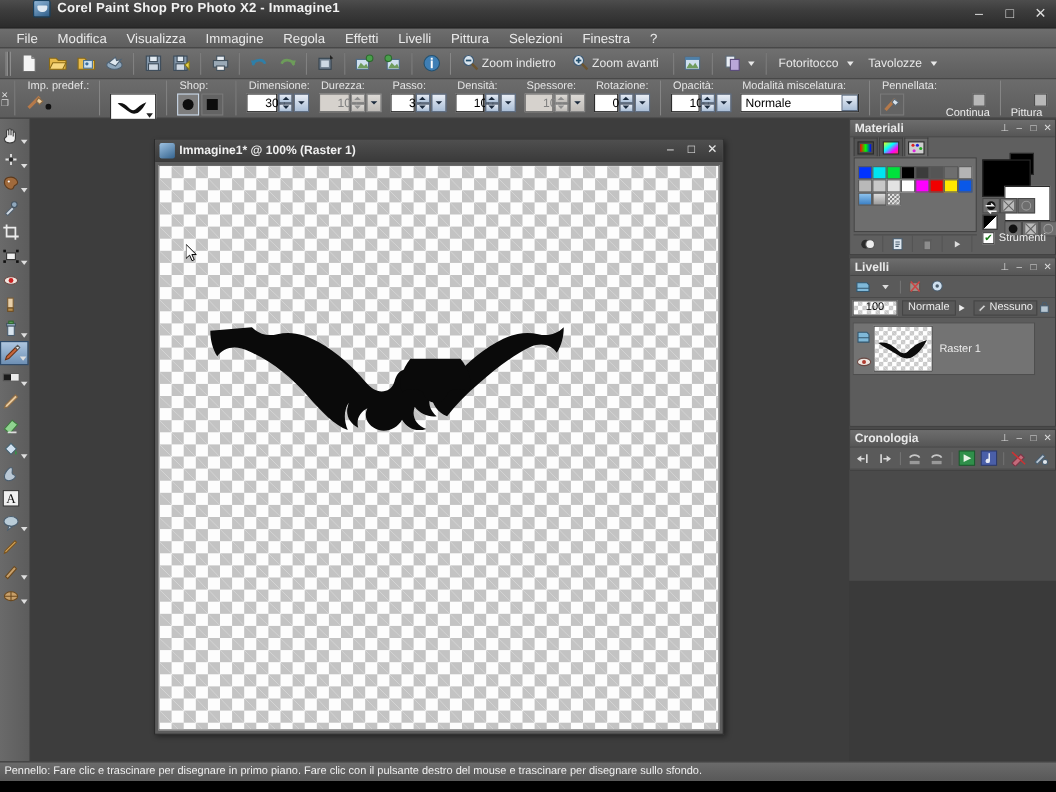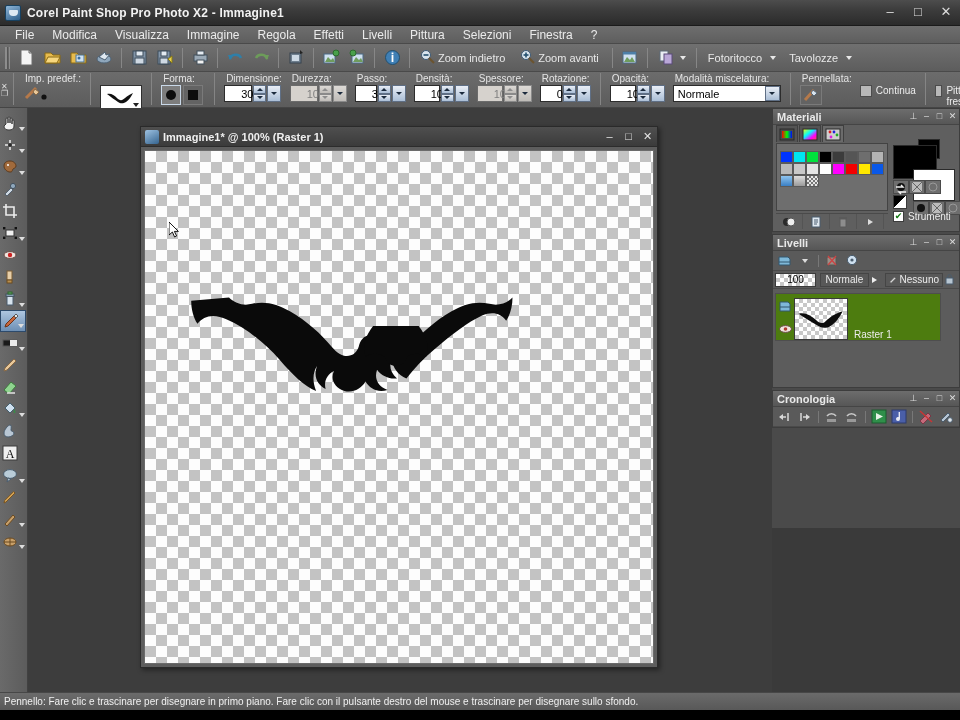--- a/index.html
+++ b/index.html
@@ -11,21 +11,21 @@
     color:#000;
     -webkit-font-smoothing: none;
   }
   #app { position:relative; width:960px; height:720px; background:#3a3a3a; }
 
   
   .titlebar {
     position:absolute; left:0; top:0; width:960px; height:26px;
     background: linear-gradient(180deg,#4d4d4d 0%, #3c3c3c 40%, #2b2b2b 100%);
     border-bottom:1px solid #1b1b1b;
-    display:flex; align-items:center;
+    display:flex; padding-left:25px;
   }
   .titlebar .tb-icon {
     width:16px; height:16px; margin-left:5px; margin-right:6px;
     background:linear-gradient(150deg,#8fb6d8,#2e5d88);
     border:1px solid #17405f; border-radius:2px;
     position:relative;
   }
   .titlebar .tb-icon:after{
     content:""; position:absolute; left:3px; top:4px; width:9px; height:6px;
     background:#dfe9f2; border-radius:1px 1px 4px 4px;
@@ -90,21 +90,21 @@
   .dropbtn{ width:14px;height:17px; margin-left:1px;
     background:linear-gradient(180deg,#e9eef6,#aabed6); border:1px solid #5f6f85;
     display:flex;align-items:center;justify-content:center;}
   .dropbtn.dis{ background:linear-gradient(180deg,#dddad6,#bfbcb8); border-color:#8a8a8a;}
   .combo{ height:17px; background:#fff; border:1px solid #2c2c2c; display:flex; align-items:center;
     padding-left:4px; font-size:11px; color:#000; }
   .combo .cbtn{ margin-left:auto; width:15px;height:15px;
     background:linear-gradient(180deg,#e9eef6,#aabed6); border:1px solid #5f6f85;
     display:flex;align-items:center;justify-content:center;}
   .osep{ width:1px; height:32px; background:#4d4d4d; border-right:1px solid #858585; margin:1px 5px 0 5px;}
-  .chk{ display:flex; align-items:flex-start; }
+  .chk{ display:flex; align-items:flex-end;flex-direction:column; }
   .chkbox{ width:12px;height:12px;background:#b8b8b8;border:1px solid #4c4c4c;margin-right:4px;}
   .chklabel{ color:#ececec; font-size:10px; }
   .shapebtn{ width:20px;height:20px; border:1px solid #7a7a7a; background:#636363;
     display:flex;align-items:center;justify-content:center; margin-right:2px;}
   .shapebtn.sel{ border-color:#c9d8e8; background:#7d7d7d; }
   .presetbox{ width:42px;height:26px; background:#fff; border:1px solid #2f2f2f;
     display:flex; align-items:center; justify-content:center; position:relative;}
 
   
   .toolpal{
@@ -196,21 +196,21 @@
   .opacityfield{ width:44px;height:14px; border:1px solid #3a3a3a; position:relative;
     background-image:
       linear-gradient(45deg,#c8c8c8 25%,transparent 25%,transparent 75%,#c8c8c8 75%),
       linear-gradient(45deg,#c8c8c8 25%,transparent 25%,transparent 75%,#c8c8c8 75%);
     background-size:8px 8px; background-position:0 0,4px 4px; background-color:#fff;
     display:flex; align-items:center; justify-content:center;}
   .opacityfield span{ font-size:10px; color:#000; }
   .blendsel{ height:14px; margin-left:4px; background:#585858; border:1px solid #454545;
     display:flex; align-items:center; padding:0 3px; color:#ececec; font-size:10px;}
   .layerlist{ height:98px; background:#5c5c5c; padding:4px 0 0 2px; }
-  .layerrow{ display:flex; align-items:flex-end; height:48px; background:#4d7c0f;
+  .layerrow{ display:flex; align-items:center; height:48px; background:#737373;
     border:1px solid #4e4e4e; margin-right:18px;}
   .lr-icons{ width:18px; display:flex; flex-direction:column; align-items:center; justify-content:space-around;
     height:46px;}
   .lr-thumb{ width:54px;height:42px; border:1px solid #3a3a3a; position:relative; overflow:hidden;
     background-image:
       linear-gradient(45deg,#c8c8c8 25%,transparent 25%,transparent 75%,#c8c8c8 75%),
       linear-gradient(45deg,#c8c8c8 25%,transparent 25%,transparent 75%,#c8c8c8 75%);
     background-size:8px 8px; background-position:0 0,4px 4px; background-color:#fff;}
   .lr-name{ color:#ededed; font-size:10px; margin-left:6px;}
 
@@ -428,21 +428,21 @@
           <svg width="30" height="16" viewBox="0 0 60 32">
             <path d="M2 8 C10 6 16 10 22 16 C26 20 30 22 34 19 C38 16 44 10 54 6 C50 14 46 20 40 24 C34 28 28 27 24 24 C18 20 10 14 2 8 Z" fill="#111"></path>
           </svg>
           <div style="position:absolute;right:2px;bottom:3px;width:0;height:0;border-left:3px solid transparent;border-right:3px solid transparent;border-top:4px solid #222;"></div>
         </div>
       </div>
     </div>
     <div class="osep"></div>
 
     <div class="fieldgrp">
-      <div class="flabel">Forma:</div>
+      <div class="flabel">Shop:</div>
       <div class="frow">
         <div class="shapebtn sel">
           <svg width="14" height="14" viewBox="0 0 14 14">
               <circle cx="7" cy="7" r="5" fill="#0d0d0d"></circle>
             </svg>
         </div>
         <div class="shapebtn">
           <svg width="14" height="14" viewBox="0 0 14 14">
               <rect x="2" y="2" width="10" height="10" fill="#0d0d0d"></rect>
             </svg>

